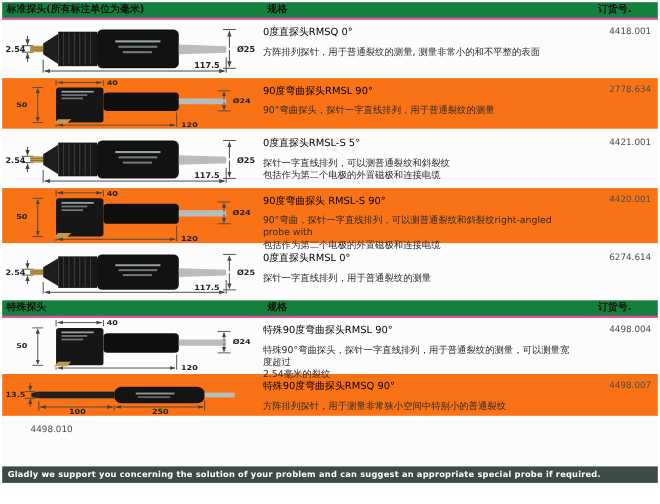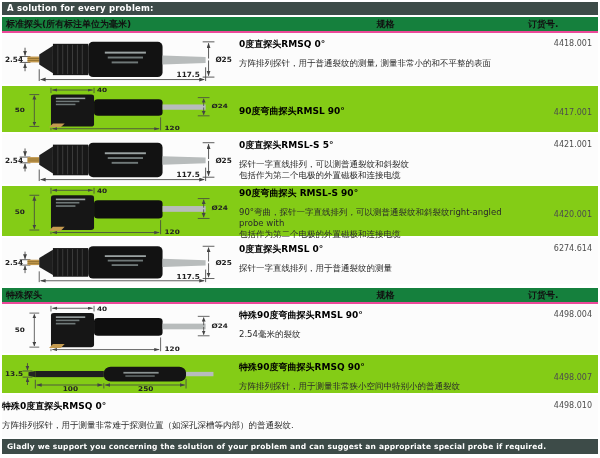--- a/index.html
+++ b/index.html
@@ -2,28 +2,28 @@
 <html><head>
 <meta charset="utf-8">
 <style>
   html,body{margin:0;padding:0;background:#fff;}
   body{width:600px;height:458px;font-family:"DejaVu Sans","Liberation Sans",sans-serif;overflow:hidden;}
   .page{width:596px;margin:2px auto 0 auto;}
   .bar{background:#3d4b48;color:#fff;font-weight:bold;font-size:8.5px;line-height:13px;height:13px;padding:0 5px;letter-spacing:.2px;}
   .bar.footerbar{font-size:7.5px;margin-top:0;height:15px;line-height:15px;}
   .sechead{background:#15803d;display:flex;font-weight:bold;font-size:9px;color:#111;margin-top:2px;height:14px;line-height:14px;border-bottom:2px solid #ec4899;}
   .sechead .c1{width:237px;padding-left:4px;}
-  .sechead .c2{flex:1;text-align:center;}
-  .sechead .c3{width:70px;text-align:left;padding-right:0;}
+  .sechead .c2{flex:1;}
+  .sechead .c3{width:70px;text-align:right;padding-right:24px;}
   .row{display:flex;border-bottom:2px solid #fff;background:#fcfcfc;}
-  .row.alt{background:#84cc16;align-items:center;}
+  .row.alt{background:#f97316;}
   .h51{height:51px}.h46{height:46px}.h50{height:50px}.h49{height:49px}.h38{height:38px}.h42{height:42px}
   .draw{width:237px;display:flex;align-items:center;padding-left:2px;box-sizing:border-box;font-weight:bold;}
   .spec{flex:1;padding-top:5px;box-sizing:border-box;padding-right:4px;}
-  .spec .t{font-weight:bold;font-size:9px;color:#000;}
+  .spec .t{font-weight:normal;font-size:9px;color:#000;}
   .spec .d{font-size:8.5px;color:#2a2a2a;margin-top:7px;line-height:1.3;}
   .ord{width:70px;text-align:right;padding:6px 6px 0 0;font-size:8px;color:#4d4d4d;box-sizing:border-box;}
   svg text{font-size:7.5px;fill:#222;font-family:"DejaVu Sans","Liberation Sans",sans-serif;}
   .dim{stroke:#444;stroke-width:0.9;fill:none;}
 </style>
 </head>
 <body>
 
 <svg width="0" height="0" style="position:absolute" aria-hidden="true">
   <defs>
@@ -115,21 +115,20 @@
         <rect x="214" y="18.5" width="8" height="4.5" fill="#8d9393"></rect>
       <line class="dim" x1="30" y1="27" x2="30" y2="37"></line>
         <line class="dim" x1="103" y1="30" x2="103" y2="37"></line>
       <line class="dim" x1="31.5" y1="34" x2="101.5" y2="34" marker-start="url(#ar)" marker-end="url(#ar)"></line>
     </g>
   </defs>
 </svg>
 
 <div class="page">
 
-  <div class="bar">A solution for every problem:</div>
 
   <div class="sechead">
     <div class="c1">标准探头(所有标注单位为毫米)</div>
     <div class="c2">规格</div>
     <div class="c3">订货号.</div>
   </div>
 
   <div class="row h51">
     <div class="draw">
       <svg width="230" height="47" viewBox="0 0 235 48" preserveAspectRatio="none">
@@ -151,22 +150,23 @@
       <svg width="230" height="44" viewBox="0 0 235 58" preserveAspectRatio="none">
         <use href="#g-elbow"></use>
         <text x="95" y="7">40</text>
         <text x="11" y="33">50</text>
         <text x="164" y="57">120</text>
         <text x="212" y="28">Ø24</text>
       </svg>
     </div>
     <div class="spec">
       <div class="t">90度弯曲探头RMSL 90°</div>
-    </div>
-    <div class="ord">4417.001</div>
+      <div class="d">90°弯曲探头，探针一字直线排列，用于普通裂纹的测量</div>
+    </div>
+    <div class="ord">2778.634</div>
   </div>
 
   <div class="row h50">
     <div class="draw">
       <svg width="230" height="46" viewBox="0 0 235 48" preserveAspectRatio="none">
         <use href="#g-straight"></use>
         <text x="1" y="28">2.54</text>
         <text x="200" y="43" text-anchor="end">117.5</text>
         <text x="216" y="28">Ø25</text>
       </svg>
@@ -229,20 +229,21 @@
         <use href="#g-elbow"></use>
         <text x="95" y="7">40</text>
         <text x="11" y="33">50</text>
         <text x="164" y="57">120</text>
         <text x="212" y="28">Ø24</text>
       </svg>
     </div>
     <div class="spec">
       <div class="t">特殊90度弯曲探头RMSL 90°</div>
       <div class="d">
+        <div>特殊90°弯曲探头，探针一字直线排列，用于普通裂纹的测量，可以测量宽度超过</div>
         <div>2.54毫米的裂纹</div>
       </div>
     </div>
     <div class="ord">4498.004</div>
   </div>
 
   <div class="row alt h38">
     <div class="draw">
       <svg width="230" height="35" viewBox="0 0 235 40" preserveAspectRatio="none">
         <use href="#g-slim"></use>
@@ -252,22 +253,18 @@
       </svg>
     </div>
     <div class="spec">
       <div class="t">特殊90度弯曲探头RMSQ 90°</div>
       <div class="d">方阵排列探针，用于测量非常狭小空间中特别小的普通裂纹</div>
     </div>
     <div class="ord">4498.007</div>
   </div>
 
   <div class="row h42">
-    <div class="spec">
-      <div class="t">特殊0度直探头RMSQ 0°</div>
-      <div class="d">方阵排列探针，用于测量非常难于探测位置（如深孔深槽等内部）的普通裂纹.</div>
-    </div>
     <div class="ord">4498.010</div>
   </div>
 
   <div class="bar footerbar">Gladly we support you concerning the solution of your problem and can suggest an appropriate special probe if required.</div>
 
 </div>
 
 </body></html>

